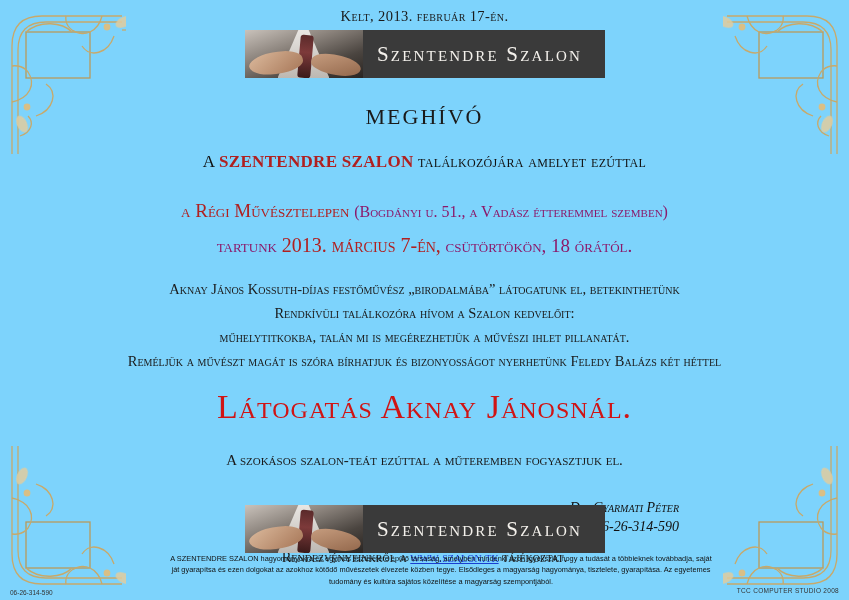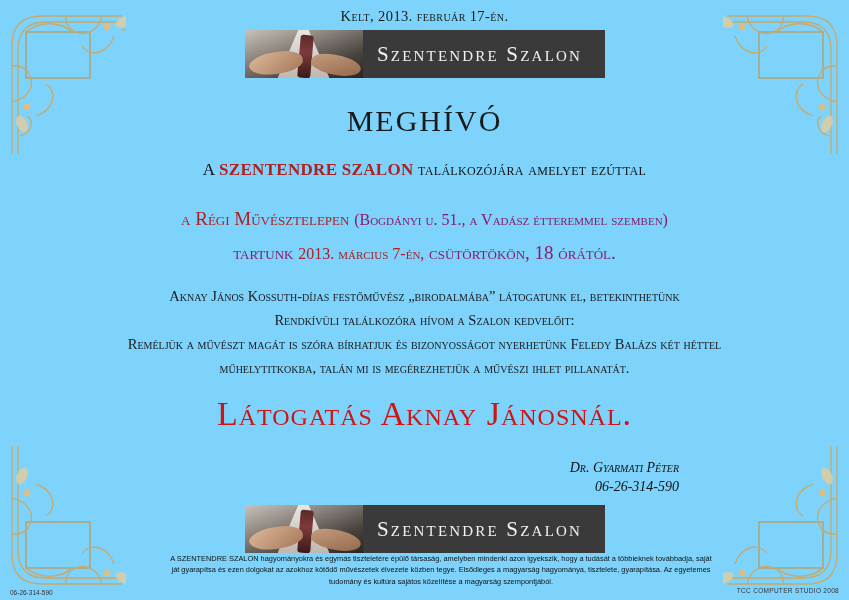--- a/index.html
+++ b/index.html
@@ -123,21 +123,21 @@
   .content {
     position: absolute;
     top: 92px;
     left: 110px;
     width: 629px;
     text-align: center;
     font-family: "Liberation Serif", serif;
   }
   .meghivo {
     font-variant: small-caps;
-    font-size: 30px;
+    font-size: 22px;
     letter-spacing: 2px;
     color: #1a1a1a;
     margin: 12px 0 22px 0;
   }
   .line1 {
     font-variant: small-caps;
     font-size: 17px;
     color: #111;
     letter-spacing: 0.3px;
     margin-bottom: 28px;
@@ -153,21 +153,21 @@
     color: #8b1a6b;
   }
   .line2 .red { color: #b02020; }
   .line2 .paren { font-size: 16px; color: #8b1a6b; }
   .line3 {
     font-variant: small-caps;
     font-size: 19px;
     color: #8b1a6b;
     margin-bottom: 22px;
   }
-  .line3 .red { color: #b02020; font-size: 16px; }
+  .line3 .red { color: #b02020; font-size: 20px; }
 
   .para {
     font-variant: small-caps;
     font-size: 14.5px;
     line-height: 1.45;
     color: #1a1a1a;
     margin: 0 0 3px 0;
   }
   .para-block { margin-bottom: 16px; }
 
@@ -352,26 +352,27 @@
       <span class="paren">(Bogdányi u. 51., a Vadász étteremmel szemben)</span>
     </div>
 
     <div class="line3">
       <span>tartunk </span><span class="red">2013. március 7-én,</span><span> csütörtökön, 18 órától.</span>
     </div>
 
     <div class="para-block">
       <div class="para">Aknay János Kossuth-díjas festőművész „birodalmába” látogatunk el, betekinthetünk</div>
       <div class="para">Rendkívüli találkozóra hívom a Szalon kedvelőit:</div>
+      <div class="para">műhelytitkokba, talán mi is megérezhetjük a művészi ihlet pillanatát.</div>
       <div class="para">Reméljük a művészt magát is szóra bírhatjuk és bizonyosságot nyerhetünk Feledy Balázs két héttel</div>
-      <div class="para">műhelytitkokba, talán mi is megérezhetjük a művészi ihlet pillanatát.</div>
     </div>
 
     <div class="headline">Látogatás Aknay Jánosnál.</div>
 
+    <div class="tea-line">A szokásos szalon-teát ezúttal a műteremben fogyasztjuk el.</div>
 
     <div class="signature">
       <div class="name">Dr. Gyarmati Péter</div>
       <div>06-26-314-590</div>
     </div>
 
     <div class="info-line">
       <span>Rendezvényeinkről a </span><a href="#">www.szalon.tk</a><span> tájékoztat.</span>
     </div>
   </div>

